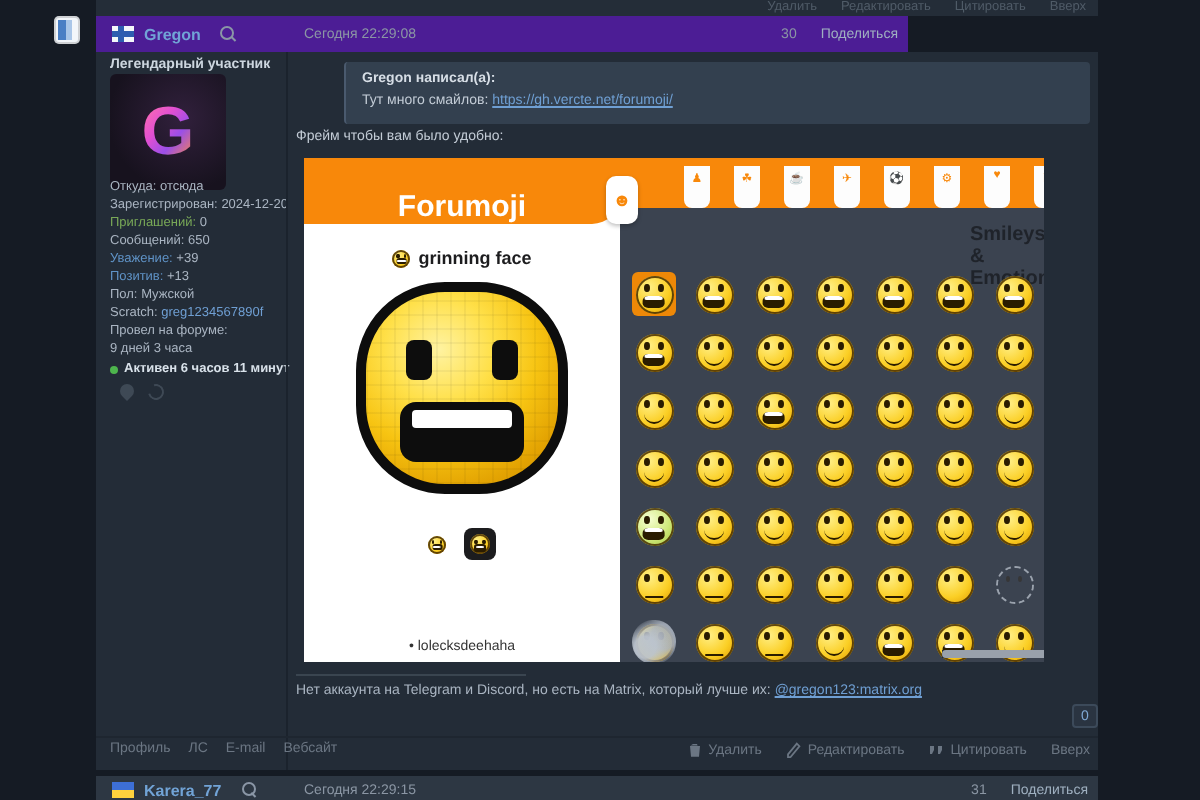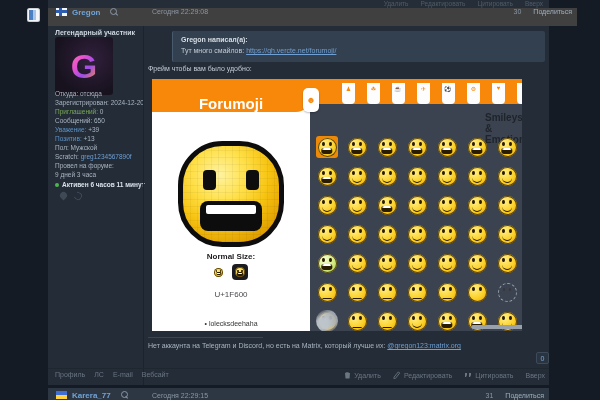--- a/index.html
+++ b/index.html
@@ -10,21 +10,21 @@
   .page-icon { position:absolute; left:27px; top:8px; width:13px; height:14px; background:#f2f6fa; border-radius:2.5px;
     box-shadow:inset 0 0 0 1px rgba(0,0,0,.15); overflow:hidden; }
   .page-icon::before { content:""; position:absolute; left:2px; top:2px; width:4px; height:10px; background:#4a7fc4; }
   .page-icon::after  { content:""; position:absolute; left:6px; top:2px; width:3px; height:10px; background:#a9c6e8; }
 
   
   .post { position:absolute; left:48px; top:0; width:501px; }
   .strip-top { position:absolute; left:0; top:0; width:501px; height:8px; background:#242d38; overflow:hidden; }
   .strip-top .faint { position:absolute; right:6px; top:0px; font-size:6.5px; color:rgba(140,155,170,.42); white-space:nowrap; display:flex; gap:12px; }
 
-  .post-header { position:absolute; left:0; top:8px; width:529px; height:18px; background:#404040; display:flex; }
+  .post-header { position:absolute; left:0; top:8px; width:406px; height:18px; background:#4c1d95; display:flex; align-items:center; }
   .flag { width:11px; height:8px; margin-left:8px; flex:none; }
   .flag.fi { background:
       linear-gradient(to right, transparent 3px, #2e5db0 3px, #2e5db0 6px, transparent 6px),
       linear-gradient(to bottom, transparent 2.5px, #2e5db0 2.5px, #2e5db0 5.5px, transparent 5.5px), #f4f7fa; }
   .flag.ua { background:linear-gradient(to bottom, #3d6fd6 50%, #ffd23d 50%); }
   .uname { margin-left:5px; font-size:8px; font-weight:bold; color:#71a3d6; }
   .search-ic { margin-left:10px; width:9px; height:9px; position:relative; }
   .search-ic::before { content:""; position:absolute; left:0; top:0; width:5px; height:5px; border:1.2px solid #8a96a6; border-radius:50%; }
   .search-ic::after { content:""; position:absolute; left:5.4px; top:5.4px; width:3px; height:1.2px; background:#8a96a6; transform:rotate(45deg); transform-origin:0 0; }
   .ptime { position:absolute; left:104px; font-size:7px; color:#8b96a4; }
@@ -188,41 +188,47 @@
         <div class="quote">
           <div class="quote-title">Gregon написал(а):</div>
           <div class="quote-body">
             <span>Тут много смайлов: </span><a href="#">https://gh.vercte.net/forumoji/</a>
           </div>
         </div>
         <div class="frame-cap">Фрейм чтобы вам было удобно:</div>
 
         <div class="iframe">
           <div class="fm-left">
+            <div class="emoji-line">
+              <span class="smiley open" style="--s:9px">
+                  <i class="e l"></i>
+                  <i class="e r"></i>
+                  <i class="m"></i>
+                </span>
+              <span>grinning face</span>
+            </div>
             <div class="bigmoji">
               <span class="bm-eye l"></span>
                 <span class="bm-eye r"></span>
                 <span class="bm-mouth"></span>
             </div>
-            <div class="lbl-b" style="top:140px">Normal Size:</div>
             <div class="samples">
               <span class="smiley open" style="--s:9px">
                   <i class="e l"></i>
                   <i class="e r"></i>
                   <i class="m"></i>
                 </span>
               <span class="sample-box">
                 <span class="smiley open" style="--s:10px">
                     <i class="e l"></i>
                     <i class="e r"></i>
                     <i class="m"></i>
                   </span>
               </span>
             </div>
-            <div class="lbl-s" style="top:178px">U+1F600</div>
             <div class="contrib-item">• <span>lolecksdeehaha</span></div>
           </div>
 
           <div class="fm-right">
             <div class="tabbar" id="tabbar">
                 <div class="tab" title="people" style="left: 32px;">♟</div>
                 <div class="tab" title="nature" style="left: 57px;">☘</div>
                 <div class="tab" title="food" style="left: 82px;">☕</div>
                 <div class="tab" title="travel" style="left: 107px;">✈</div>
                 <div class="tab" title="activities" style="left: 132px;">⚽</div>

